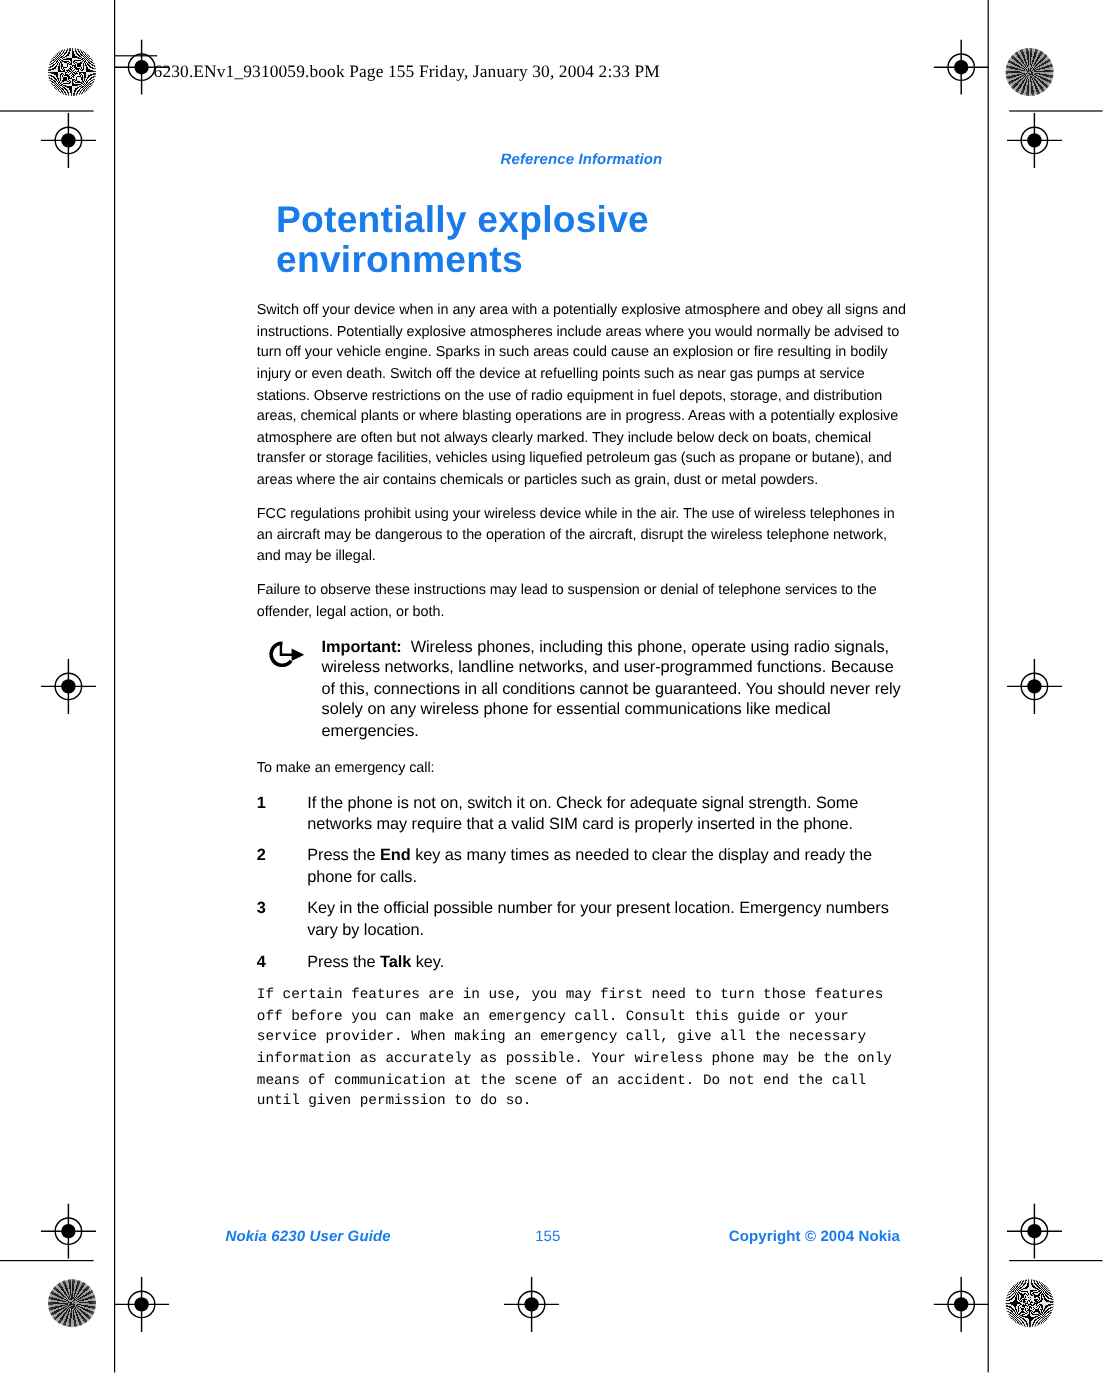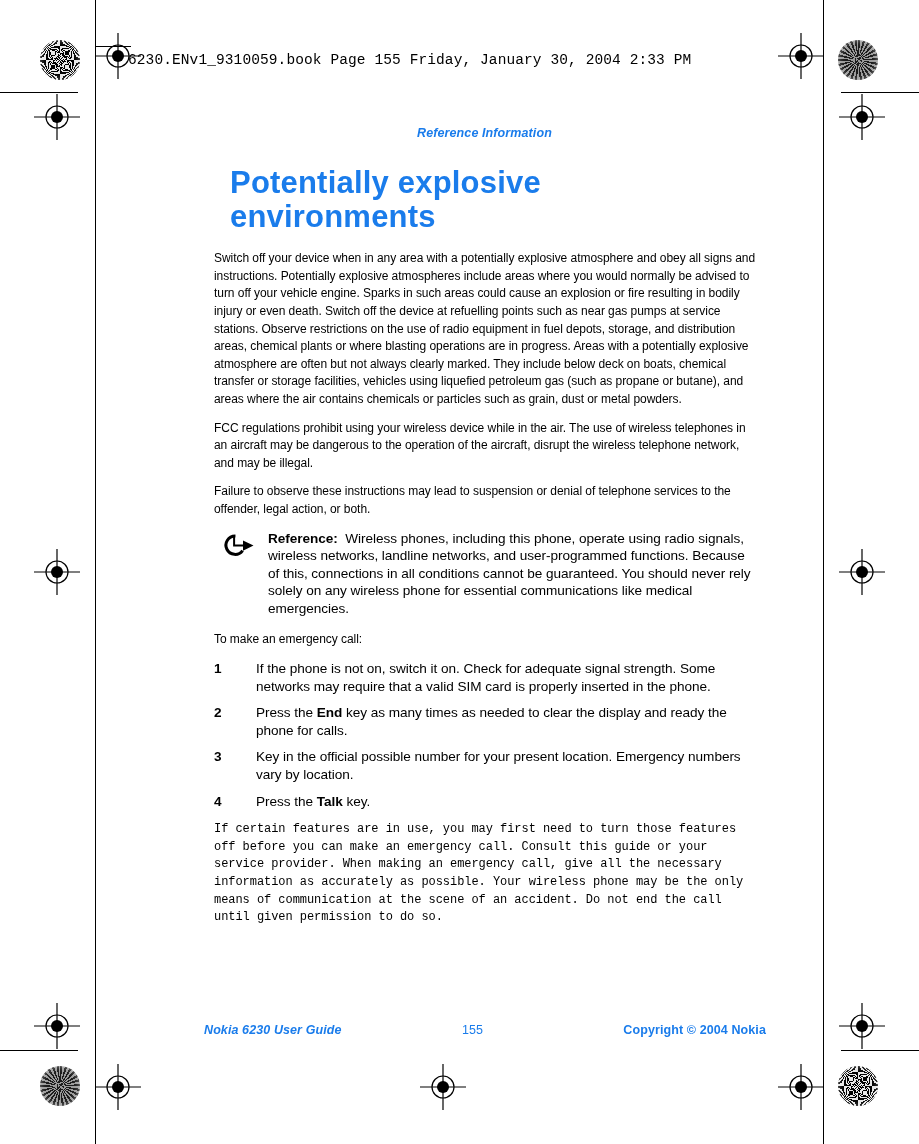--- a/index.html
+++ b/index.html
@@ -50,21 +50,21 @@
   }
   .rosette.coarse {
     background: repeating-conic-gradient(#1c1c1c 0deg 7deg, #9a9a9a 7deg 14deg);
   }
 
   
   .doc-header {
     position: absolute;
     left: 128px;
     top: 52px;
-    font-family: Liberation Mono, monospace;
+    font-family: Liberation Serif, serif;
     font-size: 14.5px;
     color: #000;
     white-space: nowrap;
     letter-spacing: 0.1px;
     text-align: right;
   }
 
   
   .content {
     position: absolute;
@@ -152,21 +152,21 @@
     top: 0;
     width: 14px;
     font-weight: bold;
     text-align: left;
   }
   ol.steps li b { font-weight: bold; }
 
   
   .footer {
     position: absolute;
-    left: 204px;
+    left: 188px;
     top: 990px;
     width: 562px;
     display: flex;
     align-items: baseline;
     font-size: 12.5px;
     font-weight: bold;
     color: #1a7ceb;
   }
   .footer .f-left {
     flex: 0 0 auto;
@@ -300,21 +300,21 @@
 
 
     <div class="note">
       <div class="note-icon">
         <svg width="34" height="26" viewBox="0 0 34 26" aria-hidden="true">
           <path d="M13.4 4.0 A9.2 9.2 0 1 0 20.6 18.6" fill="none" stroke="#000" stroke-width="3.0" stroke-linecap="butt"></path>
           <path d="M13.1 3.0 L13.1 12.6 L21.0 12.6 L21.0 8.4 L31.5 13.6 L21.0 18.8 L21.0 14.6 L11.1 14.6 L11.1 3.0 Z" fill="#000"></path>
         </svg>
       </div>
       <div class="note-body">
-        <b>Reference:</b><span>&nbsp; </span><span>Wireless phones, including this phone, operate using radio signals, wireless networks, landline networks, and user-programmed functions. Because of this, connections in all conditions cannot be guaranteed. You should never rely solely on any wireless phone for essential communications like medical emergencies.</span>
+        <b>Important:</b><span>&nbsp; </span><span>Wireless phones, including this phone, operate using radio signals, wireless networks, landline networks, and user-programmed functions. Because of this, connections in all conditions cannot be guaranteed. You should never rely solely on any wireless phone for essential communications like medical emergencies.</span>
       </div>
     </div>
 
     <p class="body">To make an emergency call:</p>
 
     <ol class="steps" id="steps-list">
         <li><span class="num">1</span><span><span>If the phone is not on, switch it on. Check for adequate signal strength. Some networks may require that a valid SIM card is properly inserted in the phone.</span></span></li>
         <li><span class="num">2</span><span><span>Press the </span><b>End</b><span> key as many times as needed to clear the display and ready the phone for calls.</span></span></li>
         <li><span class="num">3</span><span><span>Key in the official possible number for your present location. Emergency numbers vary by location.</span></span></li>
         <li><span class="num">4</span><span><span>Press the </span><b>Talk</b><span> key.</span></span></li>

